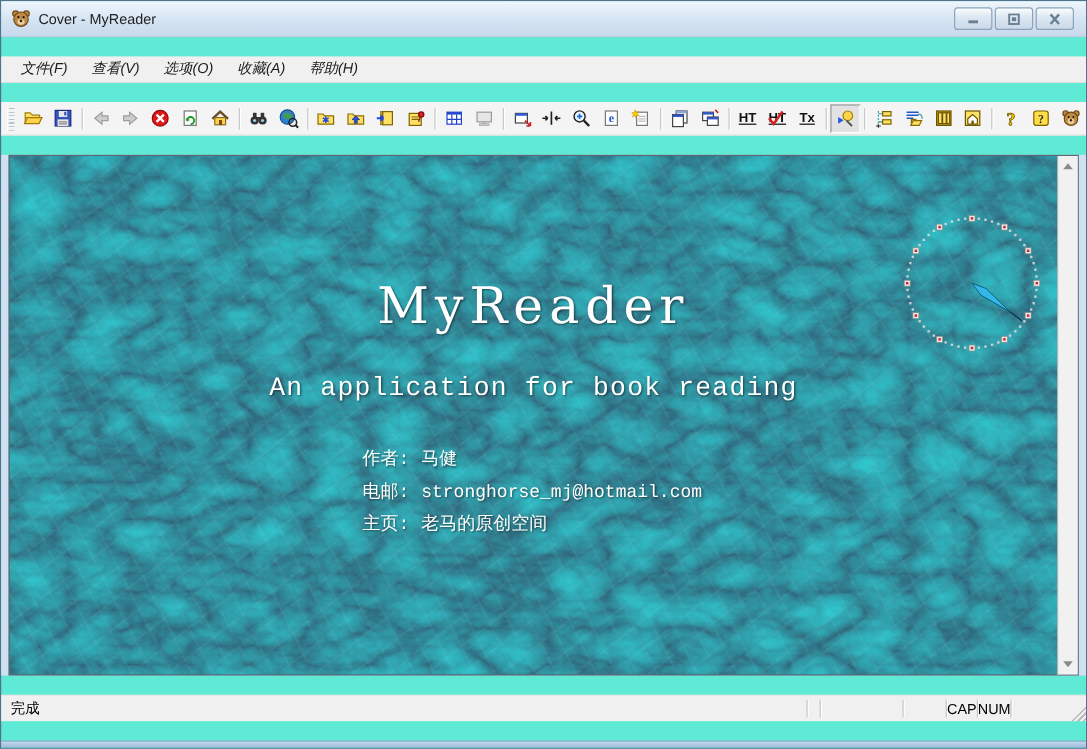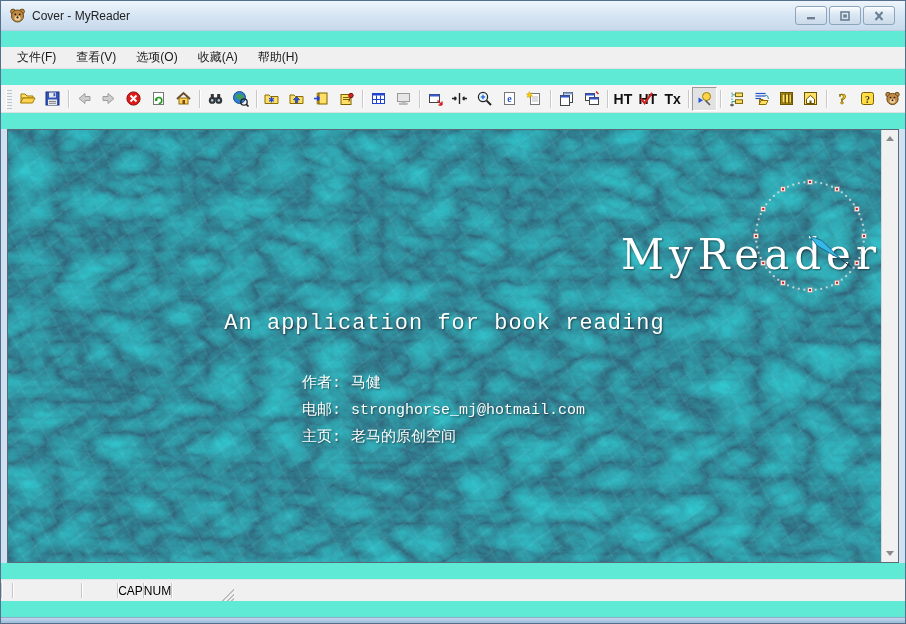--- a/index.html
+++ b/index.html
@@ -7,47 +7,47 @@
   .win{position:relative;width:906px;height:624px;box-sizing:border-box;border:1px solid #55708c;background:#5eead4;display:flex;flex-direction:column;gap:16px;}
   
   .titlebar{height:29px;display:flex;align-items:center;background:linear-gradient(#eef5fc,#d5e4f3 55%,#c7d9ec);border-bottom:1px solid #b9cde2;padding:0 6px;}
   .titlebar .appicon{width:17px;height:17px;margin:0 6px 0 2px;}
   .title-text{color:#222;flex:1;}
   .winbtns{display:flex;gap:2px;margin-right:4px;}
   .winbtn{width:30px;height:17px;border:1px solid #8ea4ba;border-radius:3px;background:linear-gradient(#fbfdfe,#dbe7f2 45%,#cbdaea);display:flex;align-items:center;justify-content:center;}
   .winbtn svg{width:12px;height:10px;}
   
   .menubar{height:21px;background:#f0f0f0;display:flex;align-items:center;padding-left:6px;border-bottom:1px solid #e2e2e2;}
-  .menuitem{padding:17px 10px;color:#1a1a1a;}
+  .menuitem{padding:17px 10px;color:#1a1a1a;font-style:italic;}
   
   .toolbar{height:27px;background:#f4f4f4;display:flex;align-items:center;padding-left:2px;border-bottom:1px solid #e0e0e0;}
   .grip{width:5px;height:20px;margin:0 3px;background:repeating-linear-gradient(0deg,#bac4ce 0 1px,rgba(0,0,0,0) 1px 3px);border-left:1px solid #fff;}
   .tb{width:23px;height:22px;display:flex;align-items:center;justify-content:center;border:1px solid rgba(0,0,0,0);}
   .tb svg{width:17px;height:17px;}
   .tb.pressed{background:#e2e2e2;border-color:#9a9a9a #ffffff #ffffff #9a9a9a;}
   .tbsep{width:1px;height:18px;background:#c8c8c8;margin:0 3px;box-shadow:1px 0 0 #fff;}
   .tbtxtwrap{position:relative;display:flex;align-items:center;justify-content:center;}
-  .tbtxt{font-weight:bold;font-size:14px;color:#111;letter-spacing:0;}
+  .tbtxt{font-weight:bold;font-size:11px;color:#111;letter-spacing:0;text-decoration:underline;}
   .tbchk{position:absolute;left:2px;top:2px;width:18px;height:16px;}
   
   .addressbar{height:26px;background:#f0f0f0;display:flex;align-items:center;padding:0 4px 0 2px;border-bottom:1px solid #dcdcdc;}
   .addr-label{margin:0 8px 0 6px;color:#111;}
   .addr-combo{flex:1;height:20px;display:flex;background:#fff;border:1px solid #bdbdbd;align-items:center;}
   .addr-input{flex:1;border:none;outline:none;height:16px;font-family:"Liberation Sans",sans-serif;font-size:12px;padding-left:4px;color:#000;background:#fff;}
   .addr-drop{width:17px;height:100%;display:flex;align-items:center;justify-content:center;background:#fff;}
   .addr-drop::after{content:'';width:0;height:0;border:4px solid rgba(0,0,0,0);border-top:5px solid #000;margin-top:4px;}
   
   .contentwrap{flex:1;display:flex;padding:0 6px;background:#cfe0f1;min-height:0;}
   .sunken{flex:1;display:flex;border:1px solid #5a6a78;min-width:0;}
   .canvas{position:relative;flex:1;overflow:hidden;background:#0d3b49;}
   .canvas::after{content:'';position:absolute;inset:0;pointer-events:none;background:
     repeating-linear-gradient(63deg,rgba(130,210,220,.07) 0 2px,rgba(0,0,0,0) 2px 15px),
     repeating-linear-gradient(-38deg,rgba(150,225,235,.06) 0 2px,rgba(0,0,0,0) 2px 19px);}
   .texture{position:absolute;inset:0;width:100%;height:100%;}
-  .cover-title{position:absolute;top:100px;left:0;width:100%;text-align:right;color:#fff;
+  .cover-title{position:absolute;top:100px;left:0;width:100%;text-align:center;color:#fff;
     font-family:"DejaVu Serif","Liberation Serif",serif;font-size:42px;letter-spacing:5px;text-shadow:1px 1px 2px rgba(0,0,0,.55);z-index:2;}
   .cover-sub{position:absolute;top:181px;left:0;width:100%;text-align:center;color:#fff;
     font-family:"Liberation Mono","DejaVu Sans Mono",monospace;font-size:22px;letter-spacing:1px;text-shadow:1px 1px 2px rgba(0,0,0,.55);z-index:2;}
   .cover-info{position:absolute;top:240px;left:294px;color:#fff;z-index:2;
     font-family:"Liberation Mono","DejaVu Sans Mono",monospace;font-size:15px;line-height:27px;text-shadow:1px 1px 2px rgba(0,0,0,.55);}
   .info-row{white-space:nowrap;}
   .info-label{margin-right:10px;text-align:center;}
   .clock{position:absolute;left:742px;top:46px;width:120px;height:120px;z-index:2;}
   
   .vscroll{width:16px;background:#f1f1f1;border-left:1px solid #d8d8d8;display:flex;flex-direction:column;justify-content:space-between;align-items:center;}
@@ -474,20 +474,21 @@
           </svg>
       </div>
       <div class="vscroll">
         <div class="sc-btn sc-up"></div>
         <div class="sc-btn sc-dn"></div>
       </div>
     </div>
   </div>
 
   <div class="statusbar">
+    <div class="sb-main">完成</div>
     <div class="sb-sep"></div>
       <div class="sb-pane" style="width:10px"></div>
     <div class="sb-sep"></div>
       <div class="sb-pane" style="width:68px"></div>
     <div class="sb-sep"></div>
       <div class="sb-pane" style="width:35px"></div>
     <div class="sb-sep"></div>
       <div class="sb-pane" style="width:25px">CAP</div>
     <div class="sb-sep"></div>
       <div class="sb-pane" style="width:27px">NUM</div>

